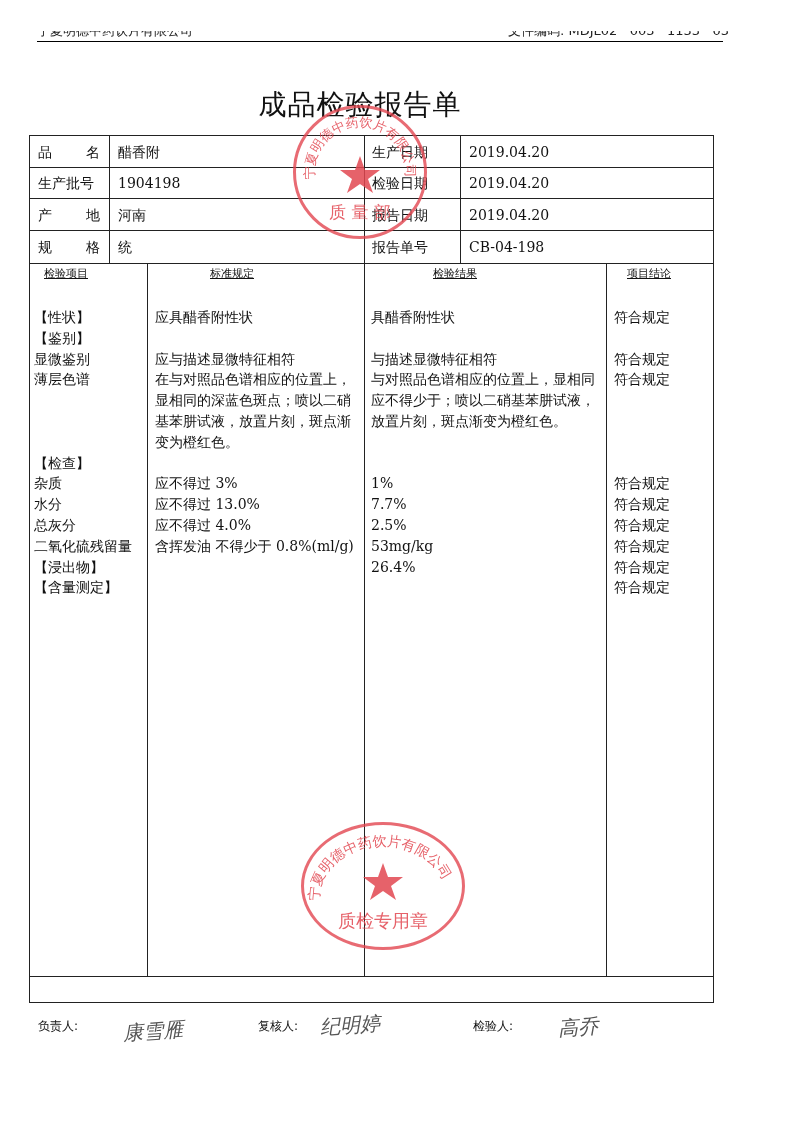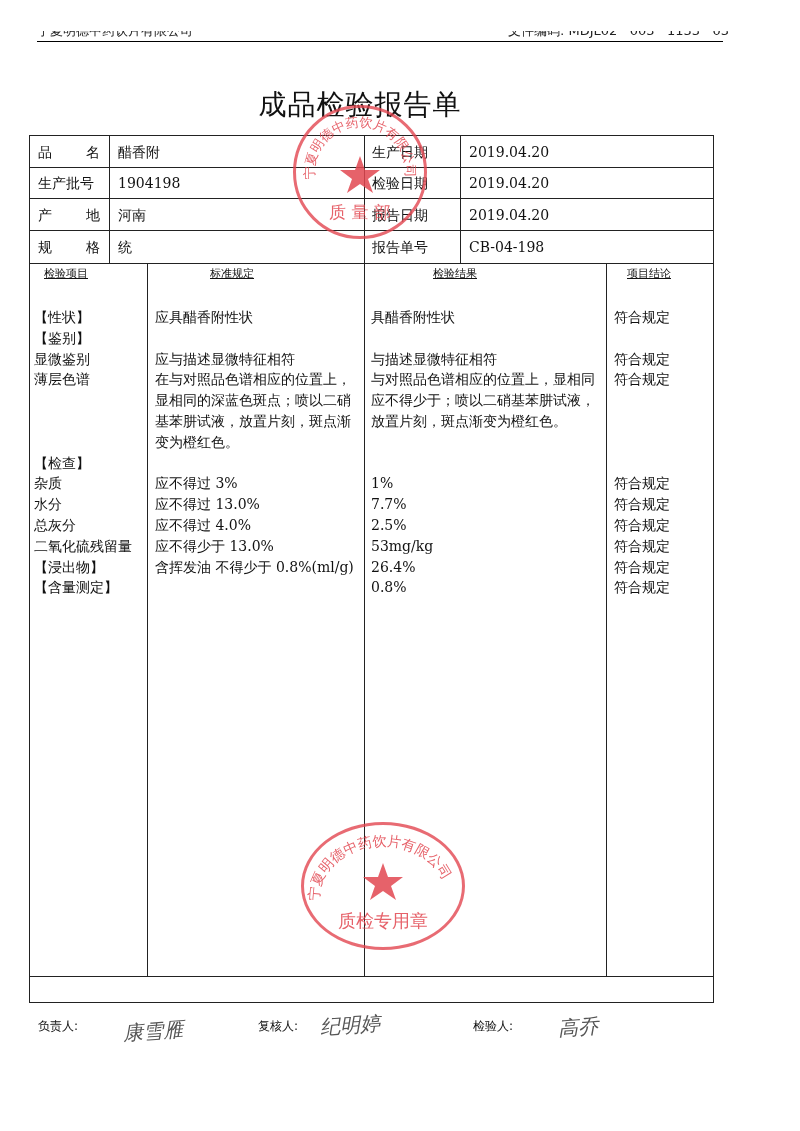--- a/index.html
+++ b/index.html
@@ -111,39 +111,37 @@
     <div class="row"></div>
     <div class="row">应与描述显微特征相符</div>
     <div class="row">在与对照品色谱相应的位置上，</div>
     <div class="row">显相同的深蓝色斑点；喷以二硝</div>
     <div class="row">基苯肼试液，放置片刻，斑点渐</div>
     <div class="row">变为橙红色。</div>
     <div class="row"></div>
     <div class="row">应不得过 3%</div>
     <div class="row">应不得过 13.0%</div>
     <div class="row">应不得过 4.0%</div>
-    <div class="row">应不得少于 13.0%</div>
     <div class="row">含挥发油 不得少于 0.8%(ml/g)</div>
   </div>
 
   <div class="col-res" style="left:341px;top:171px;">
     <div class="row">具醋香附性状</div>
     <div class="row"></div>
     <div class="row">与描述显微特征相符</div>
     <div class="row">与对照品色谱相应的位置上，显相同</div>
     <div class="row">应不得少于；喷以二硝基苯肼试液，</div>
     <div class="row">放置片刻，斑点渐变为橙红色。</div>
     <div class="row"></div>
     <div class="row"></div>
     <div class="row">1%</div>
     <div class="row">7.7%</div>
     <div class="row">2.5%</div>
     <div class="row">53mg/kg</div>
     <div class="row">26.4%</div>
-    <div class="row">0.8%</div>
   </div>
 
   <div class="col-con" style="left:584px;top:171px;">
     <div class="row">符合规定</div>
     <div class="row"></div>
     <div class="row">符合规定</div>
     <div class="row">符合规定</div>
     <div class="row"></div>
       <div class="row"></div>
       <div class="row"></div>

